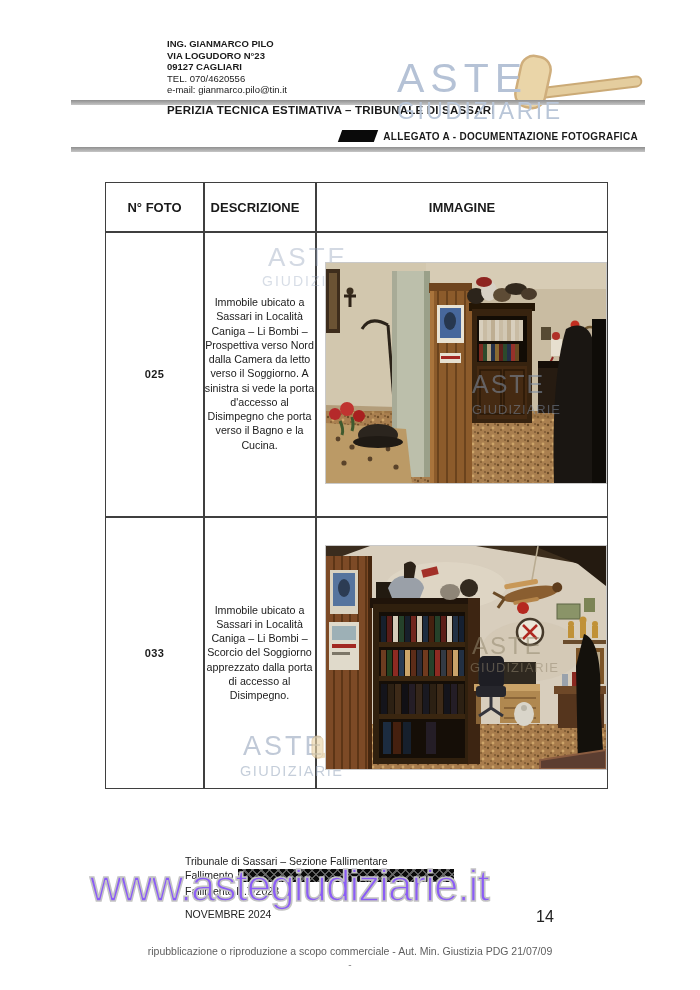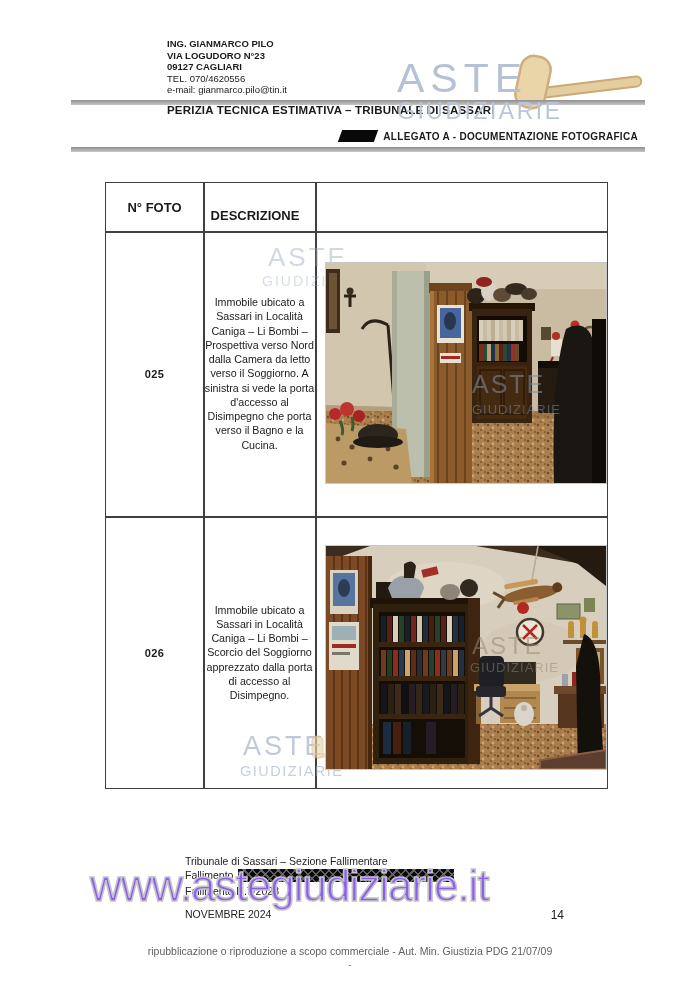--- a/index.html
+++ b/index.html
@@ -36,21 +36,21 @@
   .wm-giud2{left:240px;top:764px;font-size:14.5px;letter-spacing:1.5px;color:rgba(150,165,188,.55);}
   .gavel-small{left:306px;top:734px;width:36px;height:42px;opacity:.65;z-index:1;}
   
   .f-line{left:185px;font-size:10.5px;color:#222;}
   .f1{top:855px;} .f2{top:869px;display:flex;} .f3{top:885px;} .f4{top:908px;}
   .redaction{display:inline-block;width:216px;height:13px;margin-left:5px;
      background:
        repeating-linear-gradient(45deg, rgba(110,110,110,.85) 0 1.5px, transparent 1.5px 6px),
        repeating-linear-gradient(-45deg, rgba(110,110,110,.85) 0 1.5px, transparent 1.5px 6px),
        #0a0a0a;}
-  .page-num{left:536px;top:908px;width:28px;text-align:right;font-size:12px;color:#222;}
+  .page-num{left:536px;top:908px;width:28px;font-size:16px;color:#222;}
   .big-wm{left:90px;top:864px;font-size:44px;letter-spacing:-1px;color:#8b5cf6;
      -webkit-text-stroke:1.6px #c4c4c4;z-index:5;pointer-events:none;line-height:1;}
   .legal{left:0;right:0;text-align:center;font-size:10.5px;color:#5f5f5f;}
   .legal1{top:929px;} .legal2{top:945px;}
   .tiny-dash{left:0;right:0;top:959px;text-align:center;font-size:10px;color:#8a8a8a;}
 </style>
 </head>
 <body>
 
 <div class="page">
@@ -87,26 +87,27 @@
     <rect x="6" y="2" width="11" height="22" rx="5" fill="#ead5a8" stroke="#d4b584" stroke-width="1"></rect>
   </svg>
 
   <div class="abs photo-table">
     <div class="vline" style="left:97px;"></div>
     <div class="vline" style="left:209px;"></div>
     <div class="hline" style="top:48px;"></div>
     <div class="hline" style="top:333px;"></div>
 
     <div class="cell hdr" style="left:0;top:0;width:97px;height:48px;">N° FOTO</div>
-    <div class="cell hdr" style="left:98px;top:8px;width:102px;height:48px;">DESCRIZIONE</div>
+    <div class="cell hdr" style="left:98px;top:0;width:102px;height:48px;">DESCRIZIONE</div>
+    <div class="cell hdr" style="left:211px;top:0;width:290px;height:48px;">IMMAGINE</div>
 
     <div class="cell foto-num" style="left:0;top:49px;width:97px;height:283px;">025</div>
     <div class="cell descr" style="left:98px;top:49px;width:111px;height:283px;">Immobile ubicato a Sassari in Località Caniga – Li Bombi – Prospettiva verso Nord dalla Camera da letto verso il Soggiorno. A sinistra si vede la porta d'accesso al Disimpegno che porta verso il Bagno e la Cucina.</div>
 
-    <div class="cell foto-num" style="left:0;top:334px;width:97px;height:271px;">026</div>
+    <div class="cell foto-num" style="left:0;top:334px;width:97px;height:271px;">033</div>
     <div class="cell descr" style="left:98px;top:334px;width:111px;height:271px;">Immobile ubicato a Sassari in Località Caniga – Li Bombi – Scorcio del Soggiorno apprezzato dalla porta di accesso al Disimpegno.</div>
 
     <div class="photo-wrap" style="left:219px;top:79px;width:280px;height:220px;">
       <svg viewBox="0 0 280 220" width="280" height="220" preserveAspectRatio="none" aria-label="interior view from bedroom toward living room: open wooden door, dark bookcase with books, hanging coats, terrazzo floor">
         <defs>
           <pattern id="terr1" width="10" height="8" patternUnits="userSpaceOnUse">
             <rect width="10" height="8" fill="#a97f4f"></rect>
             <circle cx="2" cy="2" r="1.2" fill="#6e4d28"></circle>
             <circle cx="7" cy="5" r="1.4" fill="#cda569"></circle>
             <circle cx="5" cy="7" r="0.9" fill="#7e5a30"></circle>

